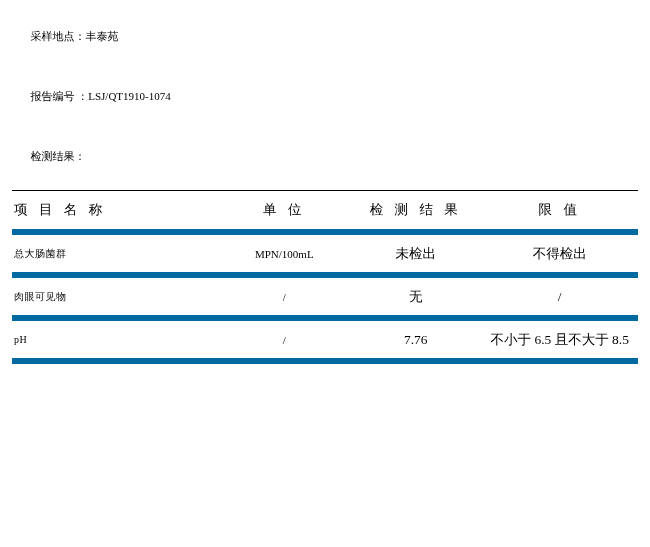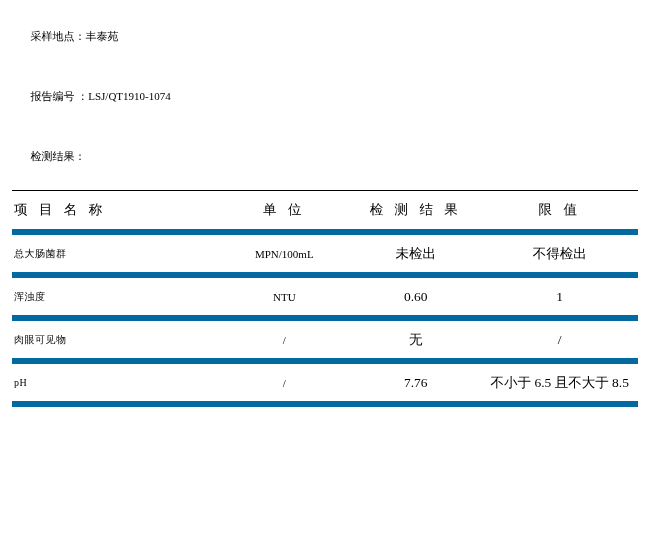--- a/index.html
+++ b/index.html
@@ -115,26 +115,20 @@
       </tr>
     </thead>
     <tbody>
       <tr>
         <td class="col-item row-name">总大肠菌群</td>
         <td class="col-unit small-unit">MPN/100mL</td>
         <td class="col-result">未检出</td>
         <td class="col-limit">不得检出</td>
       </tr>
       <tr>
-        <td class="col-item row-name">浑浊度</td>
-        <td class="col-unit small-unit">NTU</td>
-        <td class="col-result">0.60</td>
-        <td class="col-limit">1</td>
-      </tr>
-      <tr>
         <td class="col-item row-name">肉眼可见物</td>
         <td class="col-unit small-unit">/</td>
         <td class="col-result">无</td>
         <td class="col-limit">/</td>
       </tr>
       <tr>
         <td class="col-item row-name">pH</td>
         <td class="col-unit small-unit">/</td>
         <td class="col-result">7.76</td>
         <td class="col-limit nowrap">不小于 6.5 且不大于 8.5</td>

